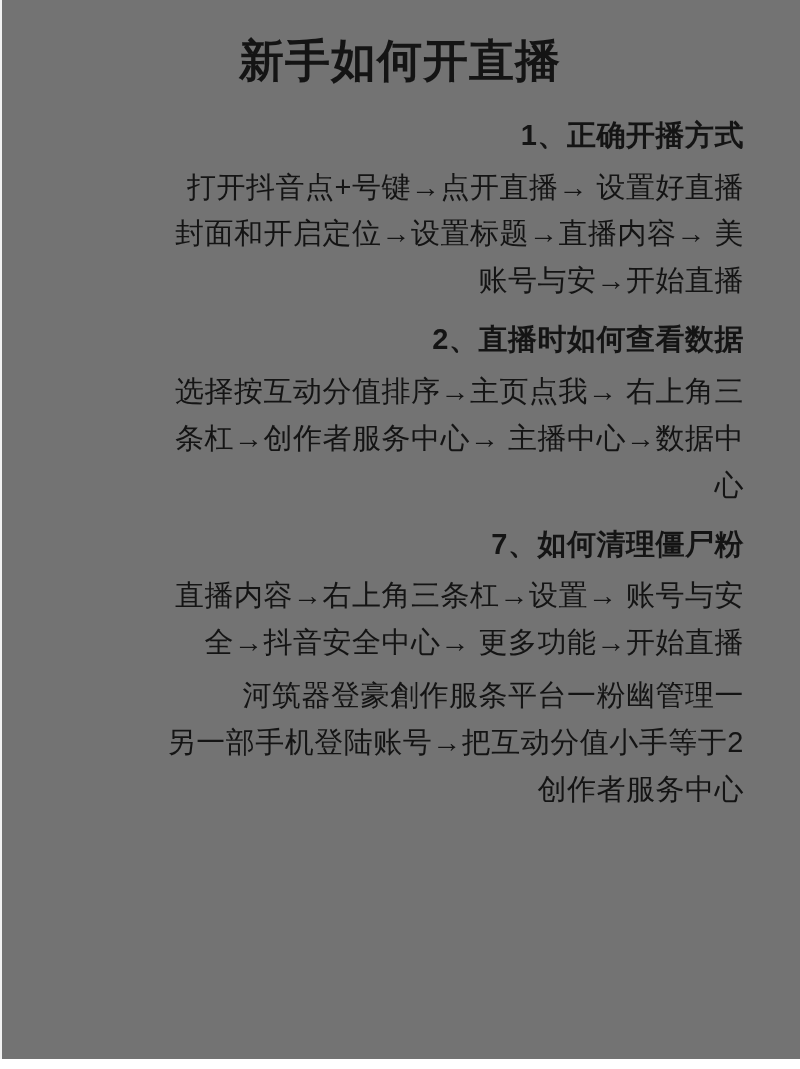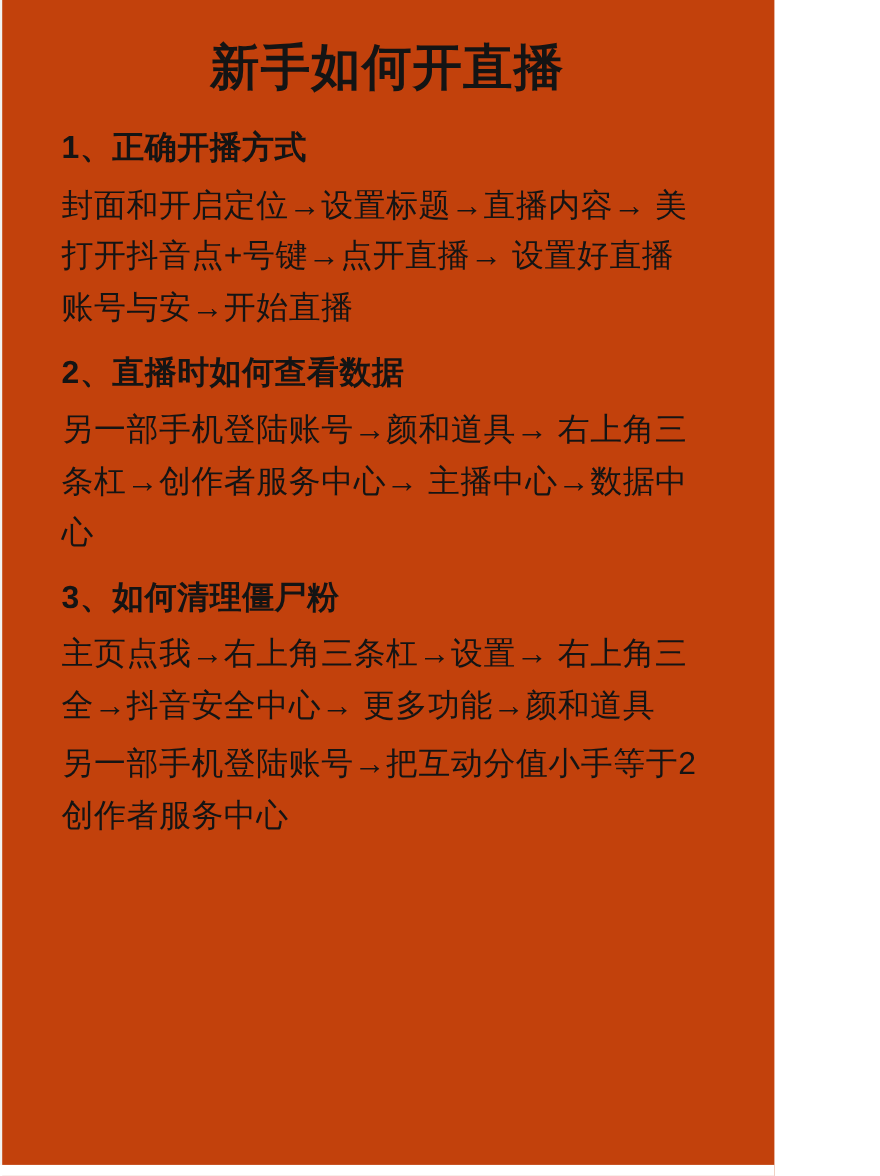--- a/index.html
+++ b/index.html
@@ -8,37 +8,38 @@
     background: #ffffff;
   }
   body {
     width: 800px;
     min-height: 1069px;
     font-family: "Liberation Sans", "DejaVu Sans", sans-serif;
     color: #141414;
     -webkit-font-smoothing: antialiased;
   }
   .page {
-    width: 704px;
+    width: 800px;
     min-height: 1069px;
     box-sizing: border-box;
     padding: 26px 56px 12px 56px;
-    background: #c2410c;
+    background: #737373;
     position: relative;
   }
   .doc-title {
     font-size: 45px;
     font-weight: 700;
     text-align: center;
     letter-spacing: 1px;
     margin: 8px 0 26px 0;
     line-height: 1.2;
   }
   .section {
     margin-bottom: 6px;
+    text-align: right;
   }
   .section-heading {
     font-size: 29px;
     font-weight: 700;
     line-height: 1.5;
     margin: 14px 0 6px 0;
     letter-spacing: 0.5px;
   }
   .section-body {
     font-size: 29px;
@@ -74,44 +75,45 @@
 <body>
 
 <div class="page">
   <div class="edge-line"></div>
 
   <h1 class="doc-title">新手如何开直播</h1>
 
   <div class="section">
     <h2 class="section-heading">1、正确开播方式</h2>
     <p class="section-body">
+      <span class="line">打开抖音点+号键→点开直播→ 设置好直播</span>
       <span class="line">封面和开启定位→设置标题→直播内容→ 美</span>
-      <span class="line">打开抖音点+号键→点开直播→ 设置好直播</span>
       <span class="line">账号与安→开始直播</span>
     </p>
   </div>
 
   <div class="section">
     <h2 class="section-heading">2、直播时如何查看数据</h2>
     <p class="section-body">
-      <span class="line">另一部手机登陆账号→颜和道具→ 右上角三</span>
+      <span class="line">选择按互动分值排序→主页点我→ 右上角三</span>
       <span class="line">条杠→创作者服务中心→ 主播中心→数据中</span>
       <span class="line">心</span>
     </p>
   </div>
 
   <div class="section">
-    <h2 class="section-heading">3、如何清理僵尸粉</h2>
+    <h2 class="section-heading">7、如何清理僵尸粉</h2>
     <p class="section-body">
-      <span class="line">主页点我→右上角三条杠→设置→ 右上角三</span>
-      <span class="line">全→抖音安全中心→ 更多功能→颜和道具</span>
+      <span class="line">直播内容→右上角三条杠→设置→ 账号与安</span>
+      <span class="line">全→抖音安全中心→ 更多功能→开始直播</span>
     </p>
   </div>
 
   <div class="section">
     <p class="section-body">
+      <span class="line">河筑器登豪創作服条平台一粉幽管理一</span>
       <span class="line">另一部手机登陆账号→把互动分值小手等于2</span>
       <span class="line">创作者服务中心</span>
     </p>
   </div>
 
   <div class="bottom-strip"></div>
 </div>
 
 </body></html>

